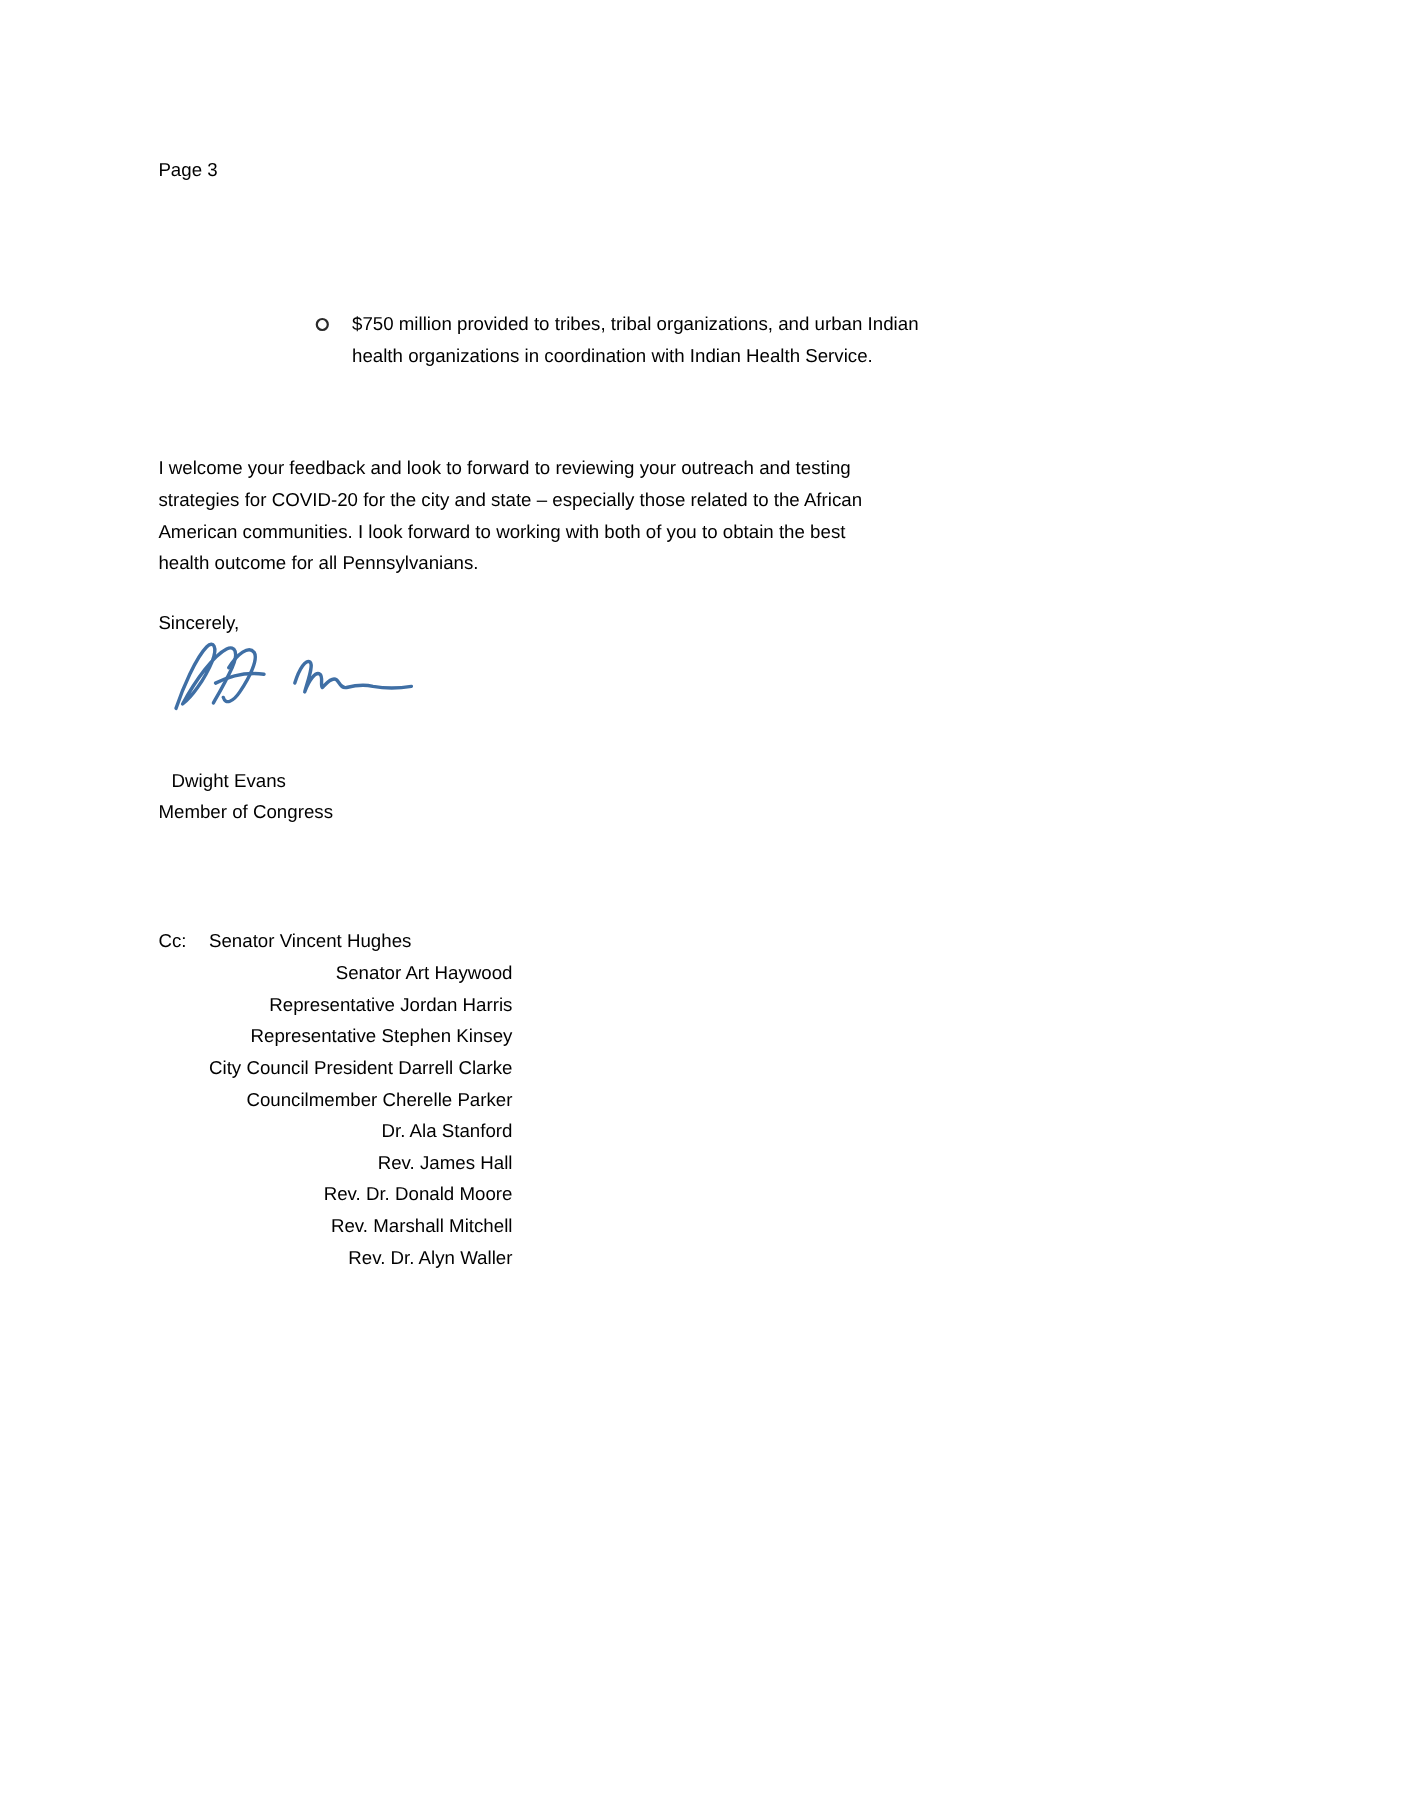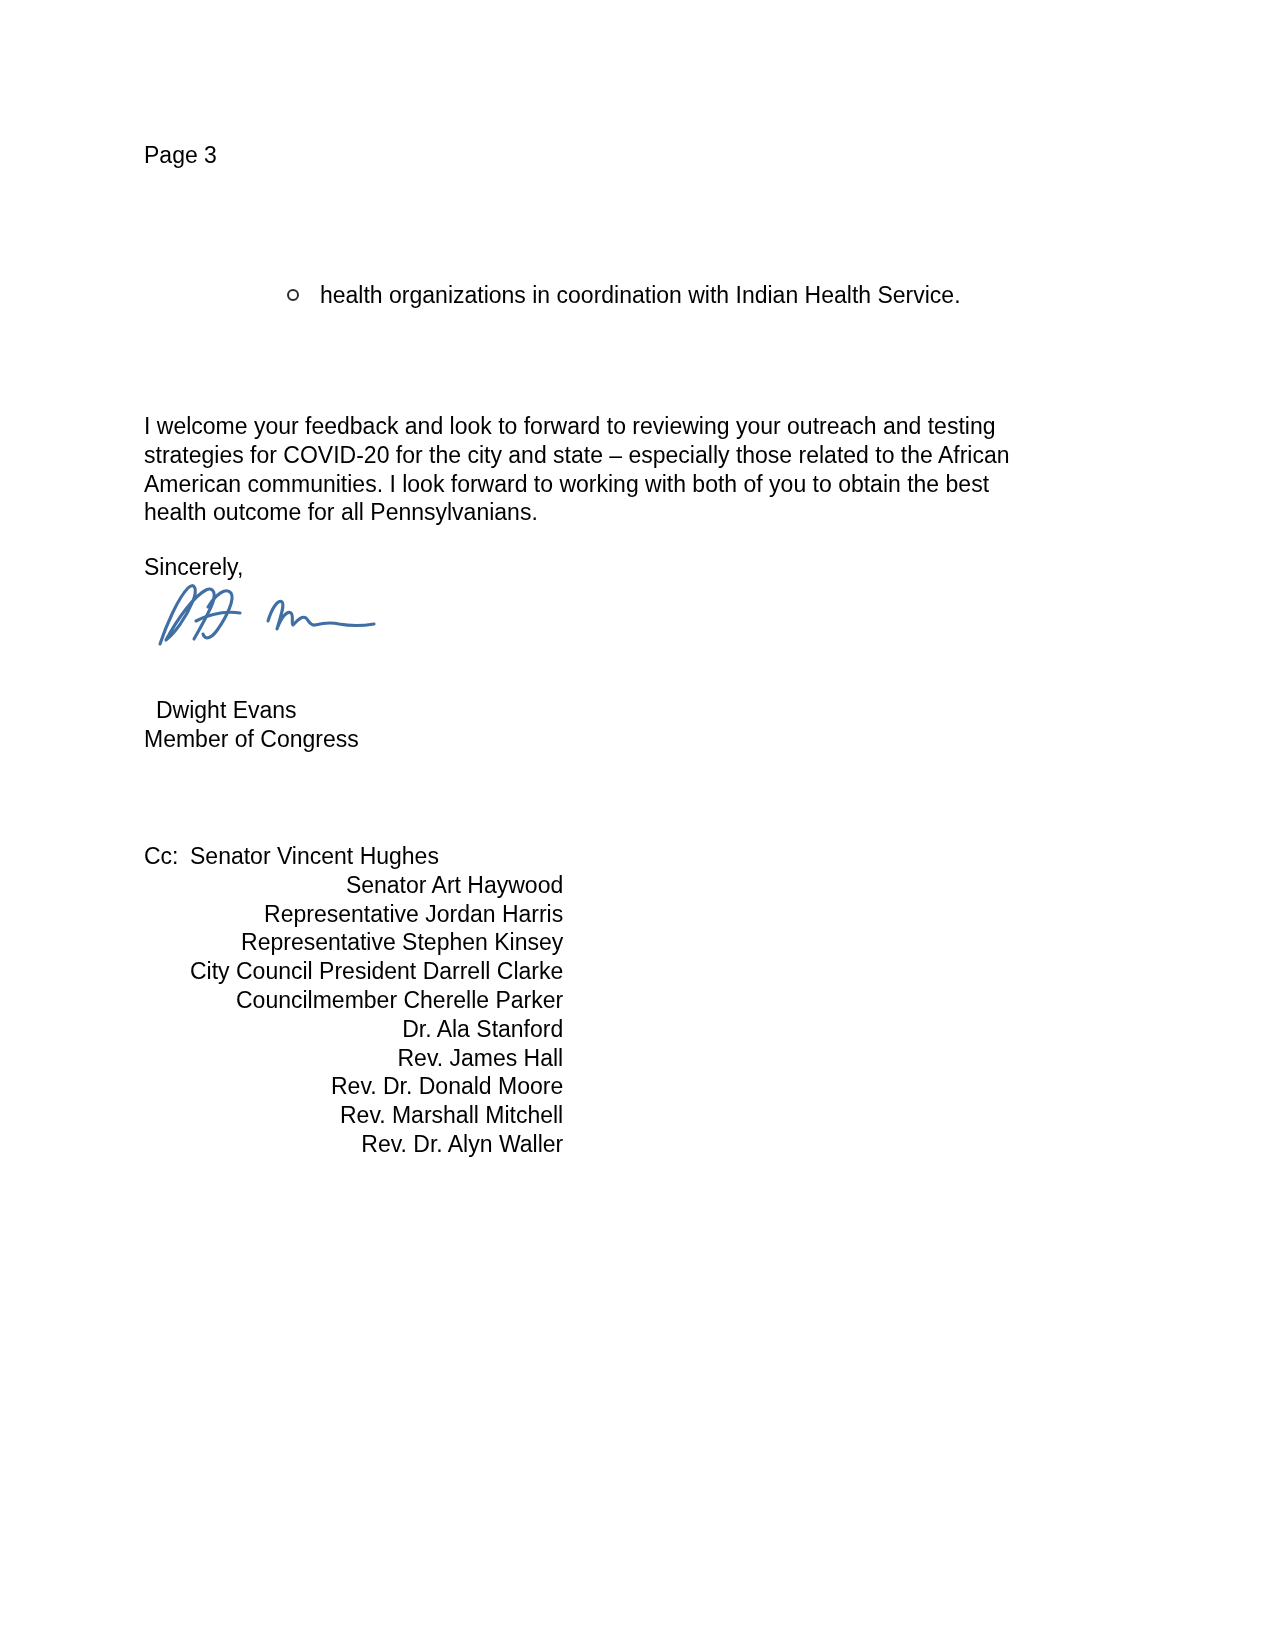--- a/index.html
+++ b/index.html
@@ -13,21 +13,21 @@
   }
   .page {
     position: absolute;
     left: 0; top: 0;
     width: 1275px;
     height: 1650px;
     background: #ffffff;
     overflow: hidden;
   }
   .txt {
-    font-size: 23px;
+    font-size: 17px;
     line-height: 28.8px;
     color: #000000;
     white-space: pre;
   }
   .page-number {
     position: absolute;
     left: 144px;
     top: 141px;
   }
   .bullet-item {
@@ -86,20 +86,21 @@
 </head>
 <body>
 
 <div class="page">
 
   <div class="txt page-number">Page 3</div>
 
   <div class="bullet-item">
     <span class="bullet-marker"></span>
     <div>
+      <div class="txt">$750 million provided to tribes, tribal organizations, and urban Indian</div>
       <div class="txt">health organizations in coordination with Indian Health Service.</div>
     </div>
   </div>
 
   <div class="paragraph">
     <div class="txt">I welcome your feedback and look to forward to reviewing your outreach and testing</div>
     <div class="txt">strategies for COVID-20 for the city and state – especially those related to the African</div>
     <div class="txt">American communities. I look forward to working with both of you to obtain the best</div>
     <div class="txt">health outcome for all Pennsylvanians.</div>
   </div>

